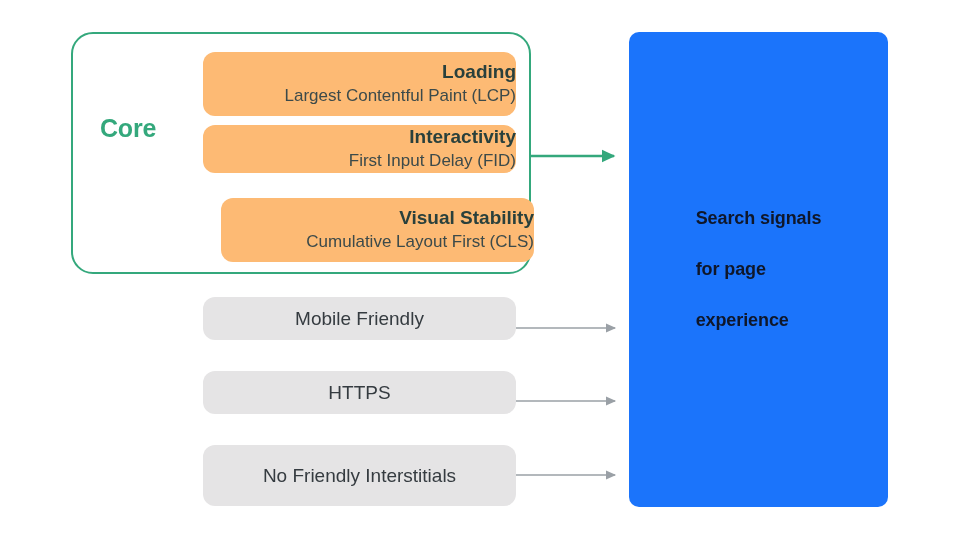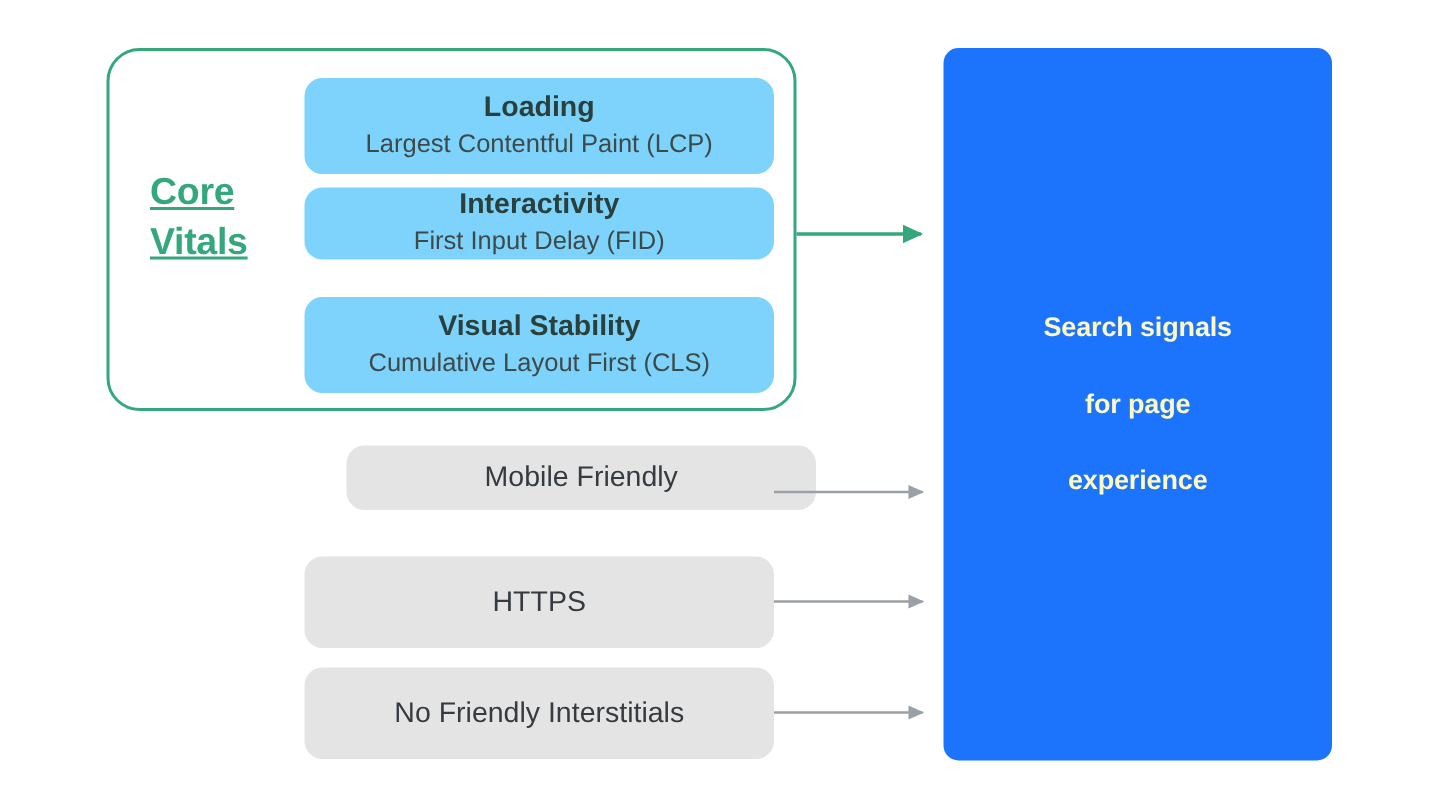--- a/index.html
+++ b/index.html
@@ -36,36 +36,35 @@
     position: absolute;
     left: 100px;
     top: 112px;
     width: 96px;
     color: #34a87c;
     font-size: 25px;
     font-weight: bold;
     line-height: 1.32;
     letter-spacing: -0.2px;
     text-align: left;
-    text-decoration: underline;
   }
 
   
   .card {
     position: absolute;
     left: 203px;
     width: 313px;
     border-radius: 12px;
     box-sizing: border-box;
     display: flex;
     flex-direction: column;
     align-items: center;
     justify-content: center;
   }
-  .card.green { background: #7dd3fc; }
+  .card.green { background: #fdba74; align-items: flex-end; }
   .card.gray  { background: #e5e4e5; }
 
   .card-title {
     font-size: 19px;
     font-weight: bold;
     color: #29403c;
     line-height: 1.15;
     text-align: center;
   }
   .card.gray .card-title {
@@ -77,23 +76,23 @@
     font-size: 17px;
     font-weight: normal;
     color: #3c4a4a;
     line-height: 1.2;
     margin-top: 3px;
     text-align: center;
   }
 
   .card-1 { top: 52px;  height: 64px; }
   .card-2 { top: 125px; height: 48px; }
-  .card-3 { top: 198px; height: 64px; }
-  .card-4 { top: 297px; height: 43px; margin-left: 28px; }
-  .card-5 { top: 371px; height: 61px; }
+  .card-3 { top: 198px; height: 64px; margin-left: 18px; }
+  .card-4 { top: 297px; height: 43px; }
+  .card-5 { top: 371px; height: 43px; }
   .card-6 { top: 445px; height: 61px; }
 
   
   .arrow-layer {
     position: absolute;
     left: 0; top: 0;
     width: 960px; height: 540px;
     pointer-events: none;
   }
 
@@ -104,39 +103,38 @@
     top: 32px;
     width: 259px;
     height: 475px;
     background: #1b74fb;
     border-radius: 10px;
     display: flex;
     align-items: center;
     justify-content: center;
   }
   .blue-panel-text {
-    color: #fef9c3;
+    color: #0f172a;
     font-size: 18px;
     font-weight: bold;
     line-height: 1.42;
-    text-align: center;
+    text-align: left;
     letter-spacing: -0.1px;
     white-space: pre-line;
   }
 </style>
 </head>
 <body>
 
 <div id="canvas">
 
   <div class="cwv-container"></div>
 
   <div class="cwv-label">
     <div>Core</div>
-    <div>Vitals</div>
   </div>
 
   <div class="card green card-1">
     <div class="card-title">Loading</div>
     <div class="card-sub">Largest Contentful Paint (LCP)</div>
   </div>
 
   <div class="card green card-2">
     <div class="card-title">Interactivity</div>
     <div class="card-sub">First Input Delay (FID)</div>

